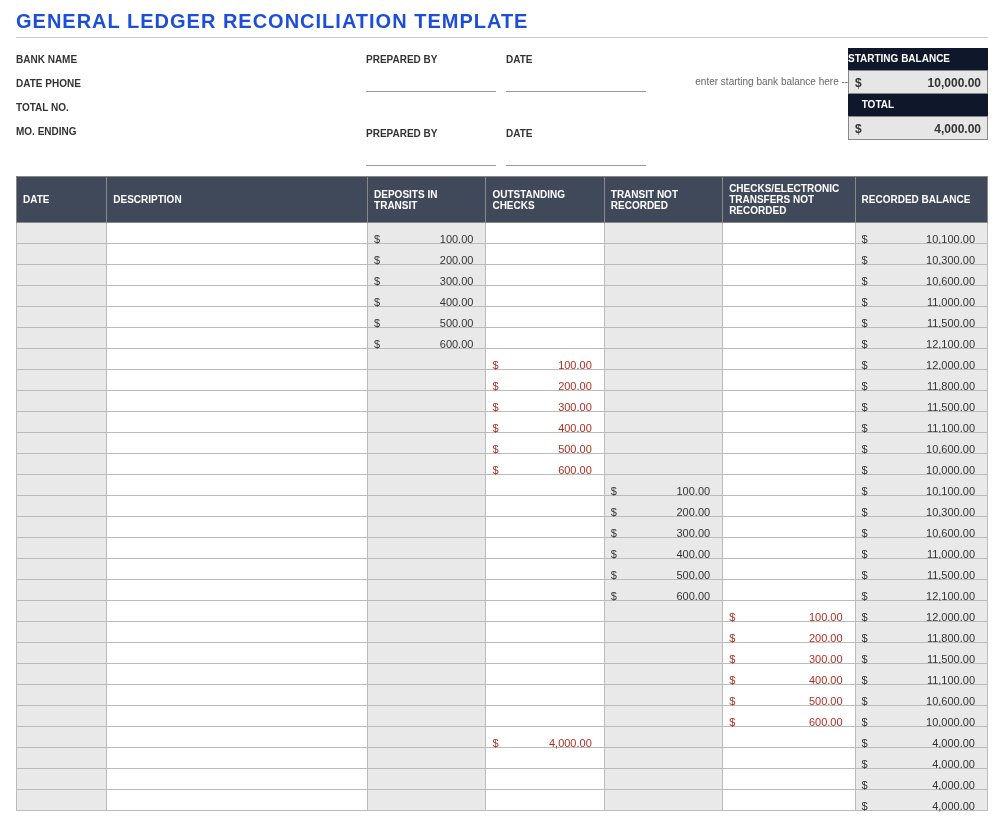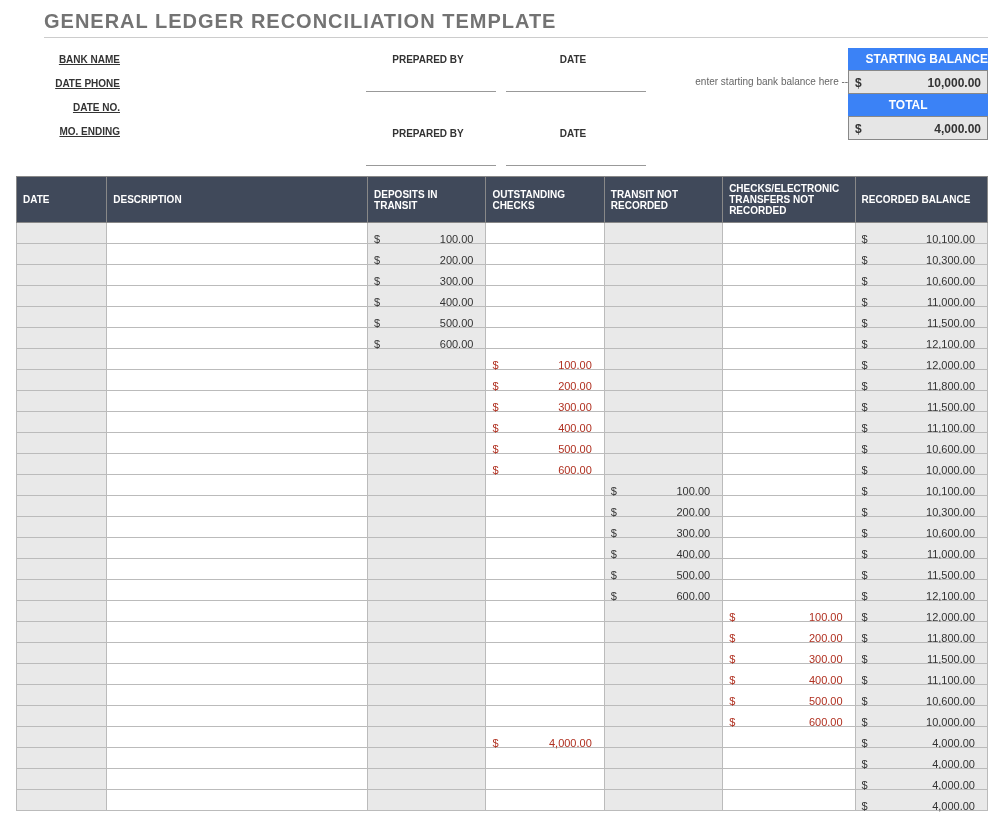--- a/index.html
+++ b/index.html
@@ -9,50 +9,49 @@
     color: #333;
     padding: 10px 16px;
     width: 1004px;
     background: #fff;
   }
   .title {
     font-family: "Century Gothic", "Trebuchet MS", sans-serif;
     font-size: 20px;
     font-weight: bold;
     letter-spacing: 1px;
-    color: #737373;
+    color: #1d4ed8;
     margin-bottom: 4px;
     border-bottom: 1px solid #ccc;
     padding-bottom: 4px;
-    margin-left: 28px;
   }
 
   .header-row {
     position: relative;
     height: 120px;
     margin-top: 10px;
   }
   .col-left, .col-mid1, .col-mid2 { position: absolute; top: 0; }
   .col-left { left: 0; width: 110px; }
   .col-mid1 { left: 350px; width: 130px; }
   .col-mid2 { left: 490px; width: 140px; }
   .col-hint { position: absolute; left: 598px; top: 28px; width: 240px; text-align: right; font-size: 10px; color: #666;}
   .col-right { position: absolute; right: 0; top: 0; width: 140px; }
 
   .label-row { height: 24px; line-height: 24px; font-size: 10px; font-weight: bold; font-family: "Century Gothic","Trebuchet MS",sans-serif; text-align: right; padding-right: 6px;}
-  .label-left { text-align: right; text-decoration: underline; }
-  .col-mid1 .label-row, .col-mid2 .label-row { text-align: center; padding-left:0;}
+  .label-left { text-align: left; }
+  .col-mid1 .label-row, .col-mid2 .label-row { text-align: left; padding-left:0;}
   .col-mid1 .field-area, .col-mid2 .field-area { border-bottom: 1px solid #999; height: 20px; margin-bottom:30px;}
 
   .balance-header {
-    background: #3b82f6;
+    background: #0f172a;
     color: #fff;
     font-weight: bold;
-    font-size: 12px;
-    text-align: right;
+    font-size: 10px;
+    text-align: left;
     height: 22px;
     line-height: 22px;
     font-family: "Century Gothic","Trebuchet MS",sans-serif;
   }
   .balance-value {
     background: #e6e6e6;
     height: 24px;
     line-height: 24px;
     font-weight: bold;
     font-size: 12px;
@@ -104,21 +103,21 @@
 </style>
 </head>
 <body>
 
 <div class="title">GENERAL LEDGER RECONCILIATION TEMPLATE</div>
 
 <div class="header-row">
   <div class="col-left">
     <div class="label-row label-left">BANK NAME</div>
     <div class="label-row label-left">DATE PHONE</div>
-    <div class="label-row label-left">DATE NO.</div>
+    <div class="label-row label-left">TOTAL NO.</div>
     <div class="label-row label-left">MO. ENDING</div>
   </div>
   <div class="col-mid1">
     <div class="label-row">PREPARED BY</div>
     <div class="field-area"></div>
     <div class="label-row">PREPARED BY</div>
     <div class="field-area"></div>
   </div>
   <div class="col-mid2">
     <div class="label-row">DATE</div>

